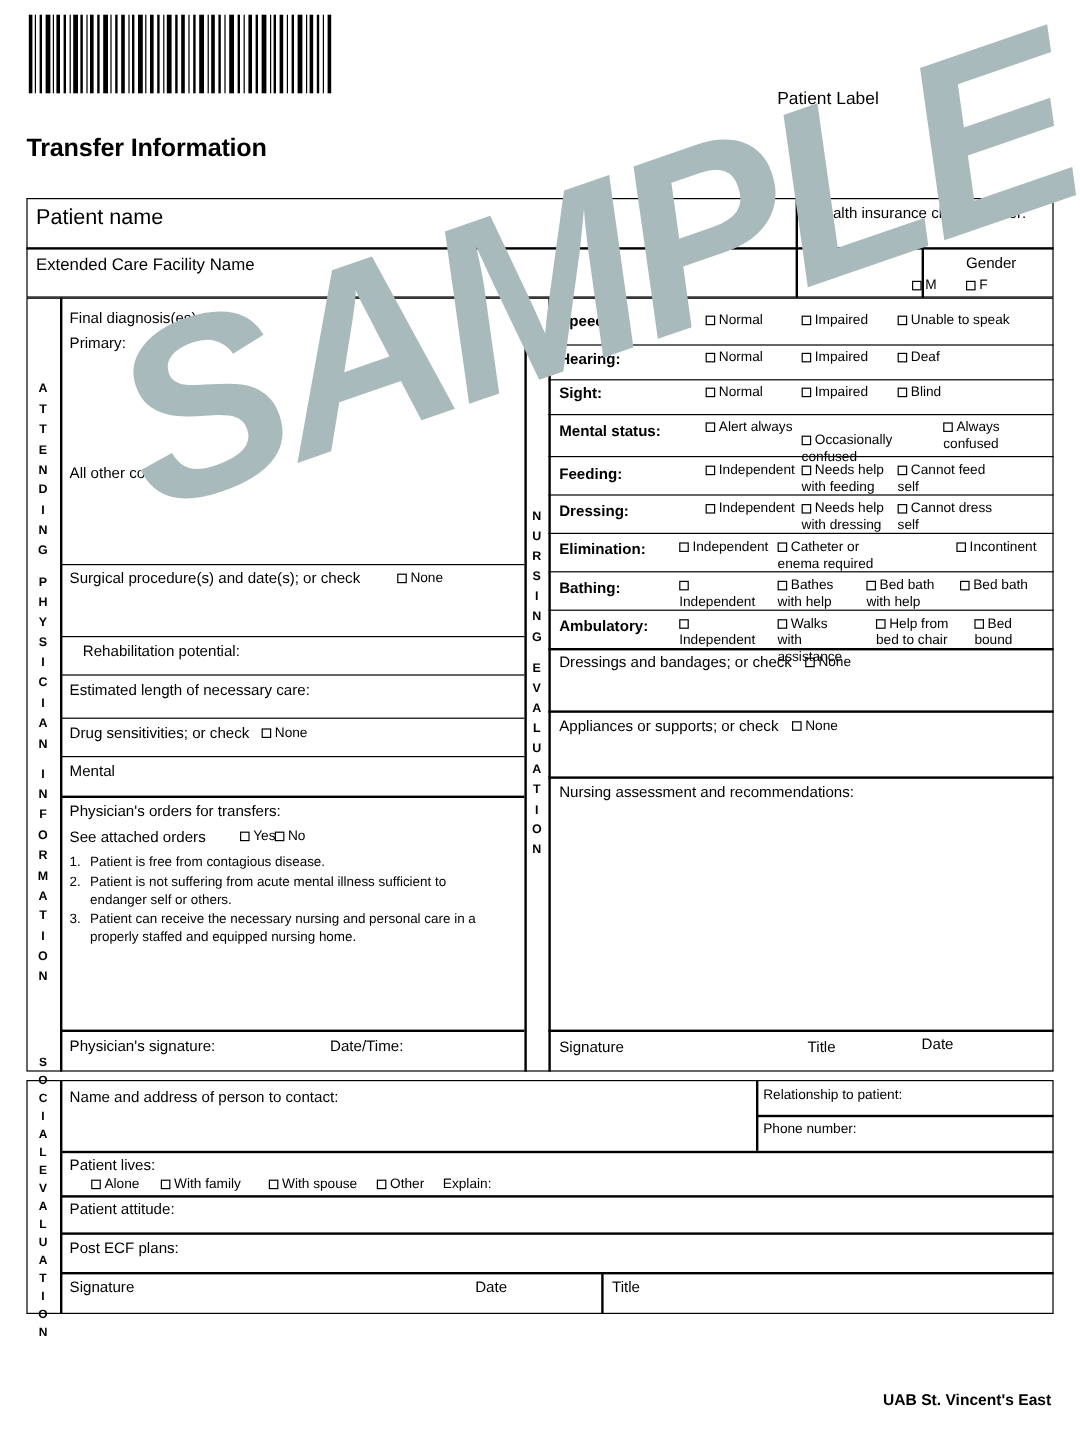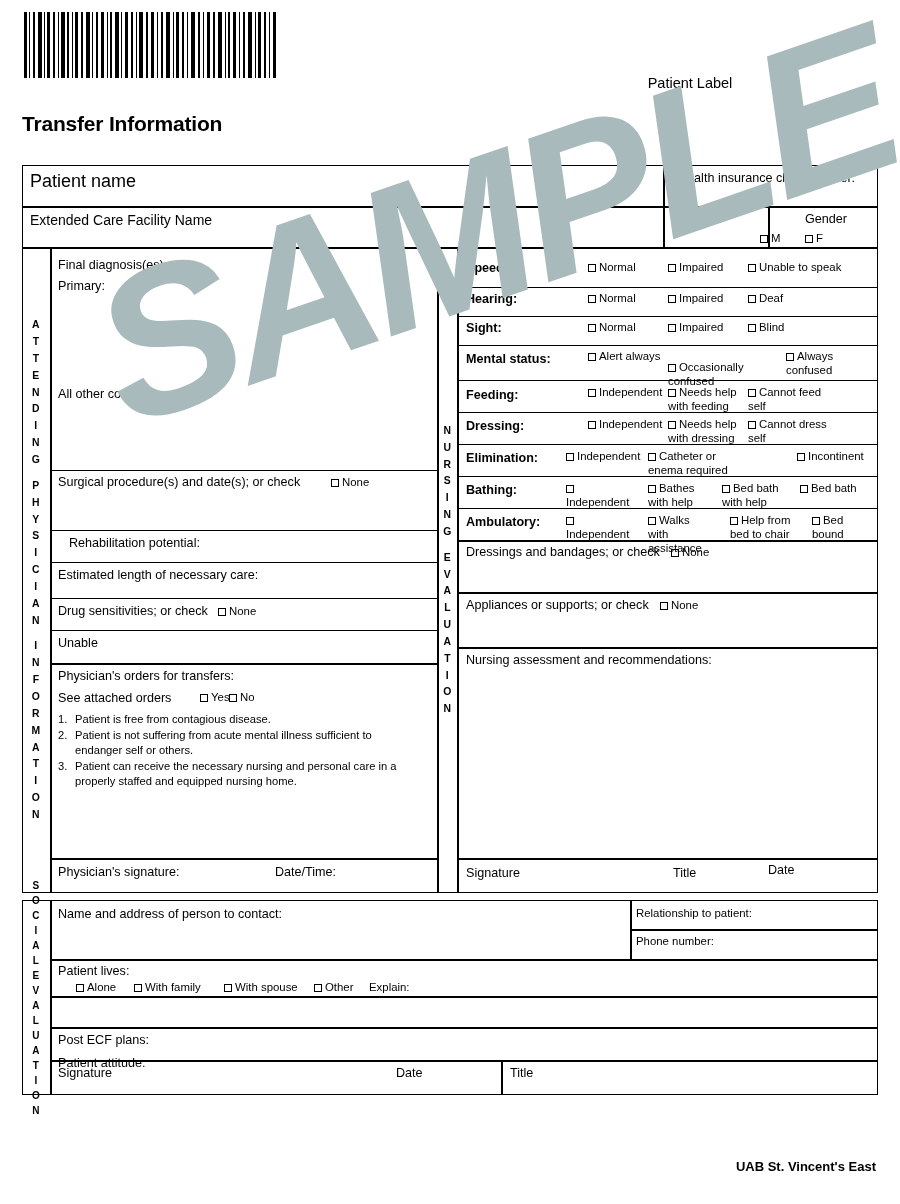--- a/index.html
+++ b/index.html
@@ -327,21 +327,21 @@
   </div>
 
   <div class="lbl" style="left:58px; top:536px;margin-left:11px;">Rehabilitation potential:</div>
   <div class="lbl" style="left:58px; top:568px;">Estimated length of necessary care:</div>
 
   <div class="lbl" style="left:58px; top:604px;">Drug sensitivities; or check</div>
   <div class="opt" style="left:218px; top:605px;">
     <span class="cb"></span><span>None</span>
   </div>
 
-  <div class="lbl" style="left:58px; top:636px;">Unable</div>
+  <div class="lbl" style="left:58px; top:636px;">Mental</div>
 
   <div class="lbl" style="left:58px; top:669px;">Physician's orders for transfers:</div>
   <div class="lbl" style="left:58px; top:691px;">See attached orders</div>
   <div class="opt" style="left:164px; top:691px;padding-left:36px;">
     <span class="cb"></span><span>Yes</span>
   </div>
   <div class="opt" style="left:229px; top:691px;">
     <span class="cb"></span><span>No</span>
   </div>
 
@@ -541,21 +541,21 @@
     <span class="cb"></span><span>With family</span>
   </div>
   <div class="opt" style="left:224px; top:981px;">
     <span class="cb"></span><span>With spouse</span>
   </div>
   <div class="opt" style="left:314px; top:981px;">
     <span class="cb"></span><span>Other</span>
   </div>
   <div class="lbl lbl-sm" style="left:369px; top:981px;">Explain:</div>
 
-  <div class="lbl" style="left:58px; top:1056px;text-align:center;">Patient attitude:</div>
+  <div class="lbl" style="left:58px; top:1001px;text-align:center;">Patient attitude:</div>
   <div class="lbl" style="left:58px; top:1033px;">Post ECF plans:</div>
 
   <div class="lbl" style="left:58px; top:1066px;">Signature</div>
   <div class="lbl" style="left:396px; top:1066px;">Date</div>
   <div class="lbl" style="left:510px; top:1066px;">Title</div>
 
   <div class="watermark">
     <div class="watermark-text" style="color: rgb(169, 186, 189);">SAMPLE</div>
   </div>
 

